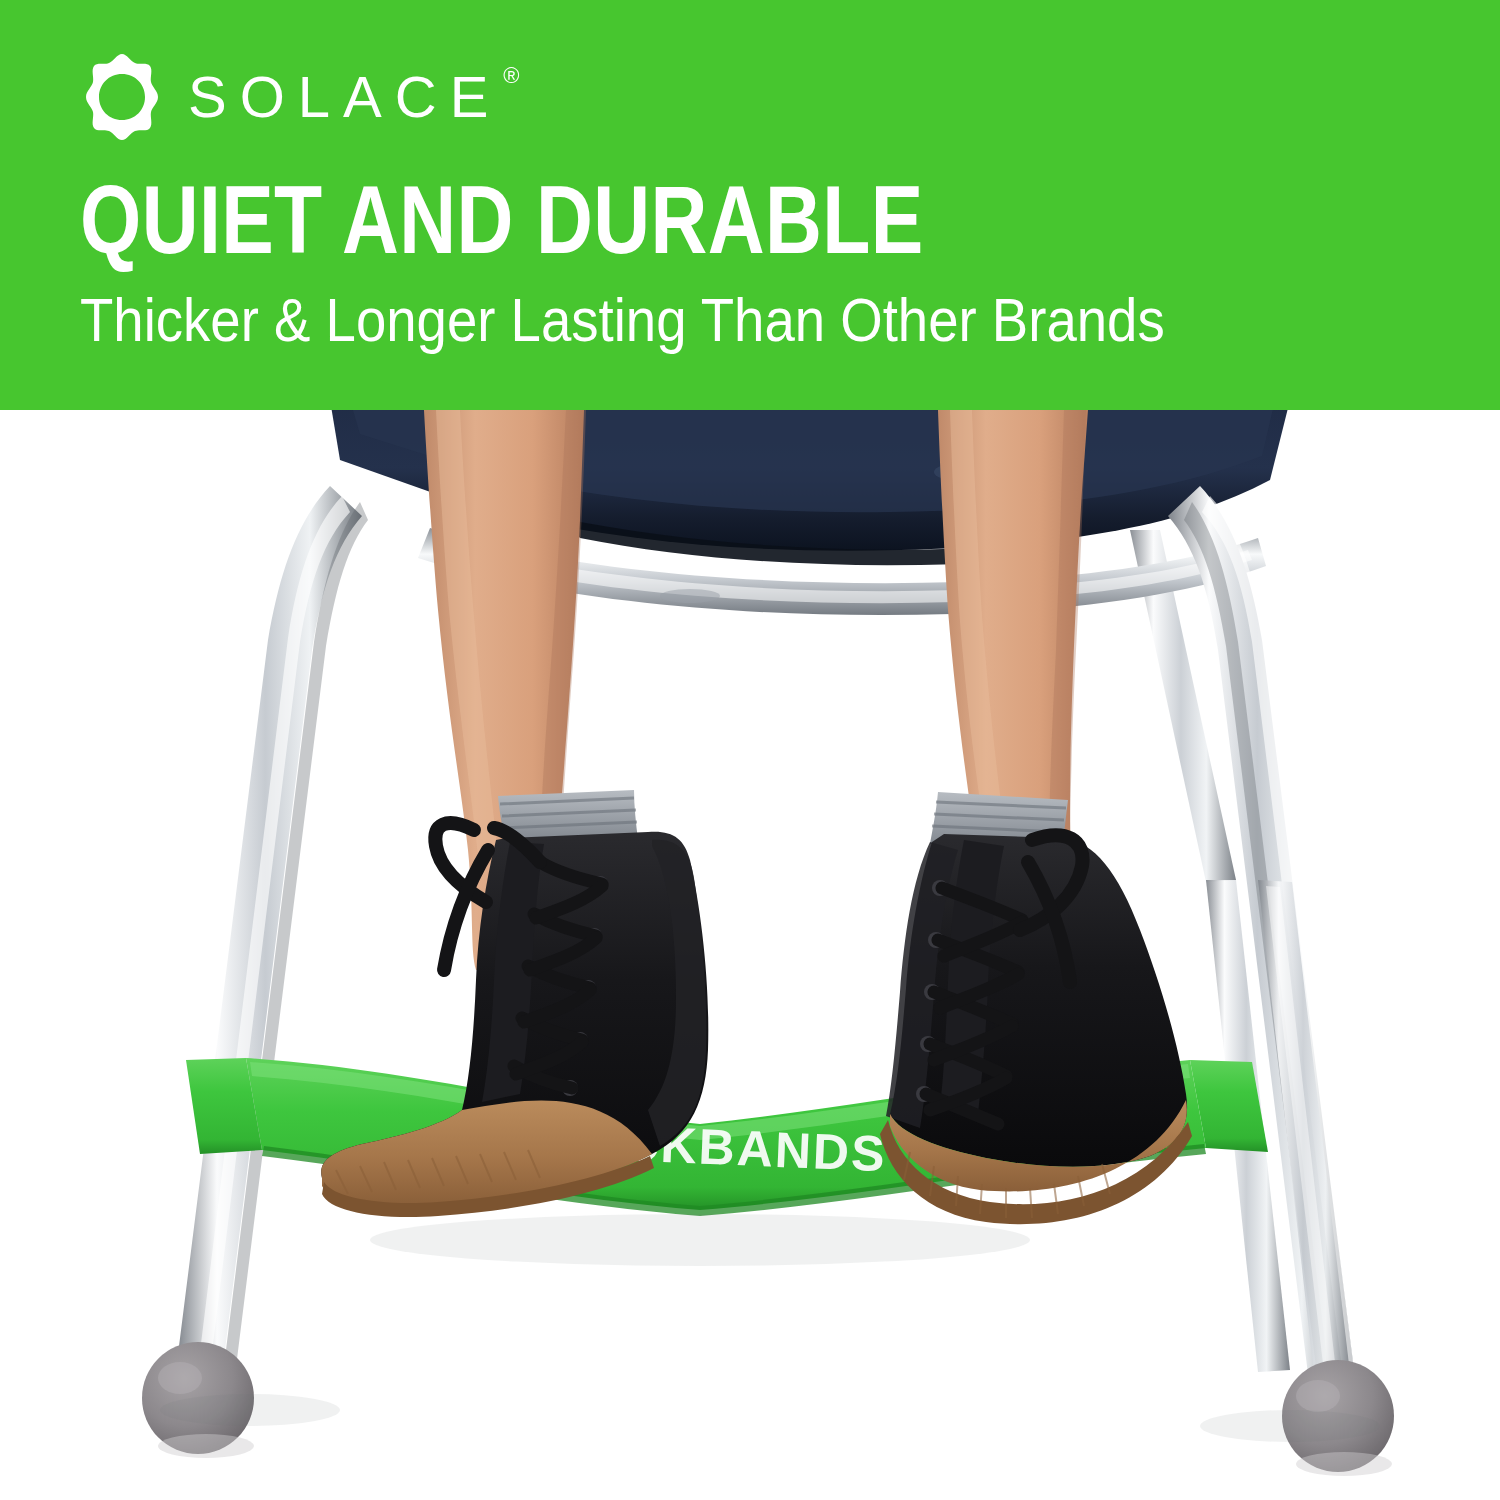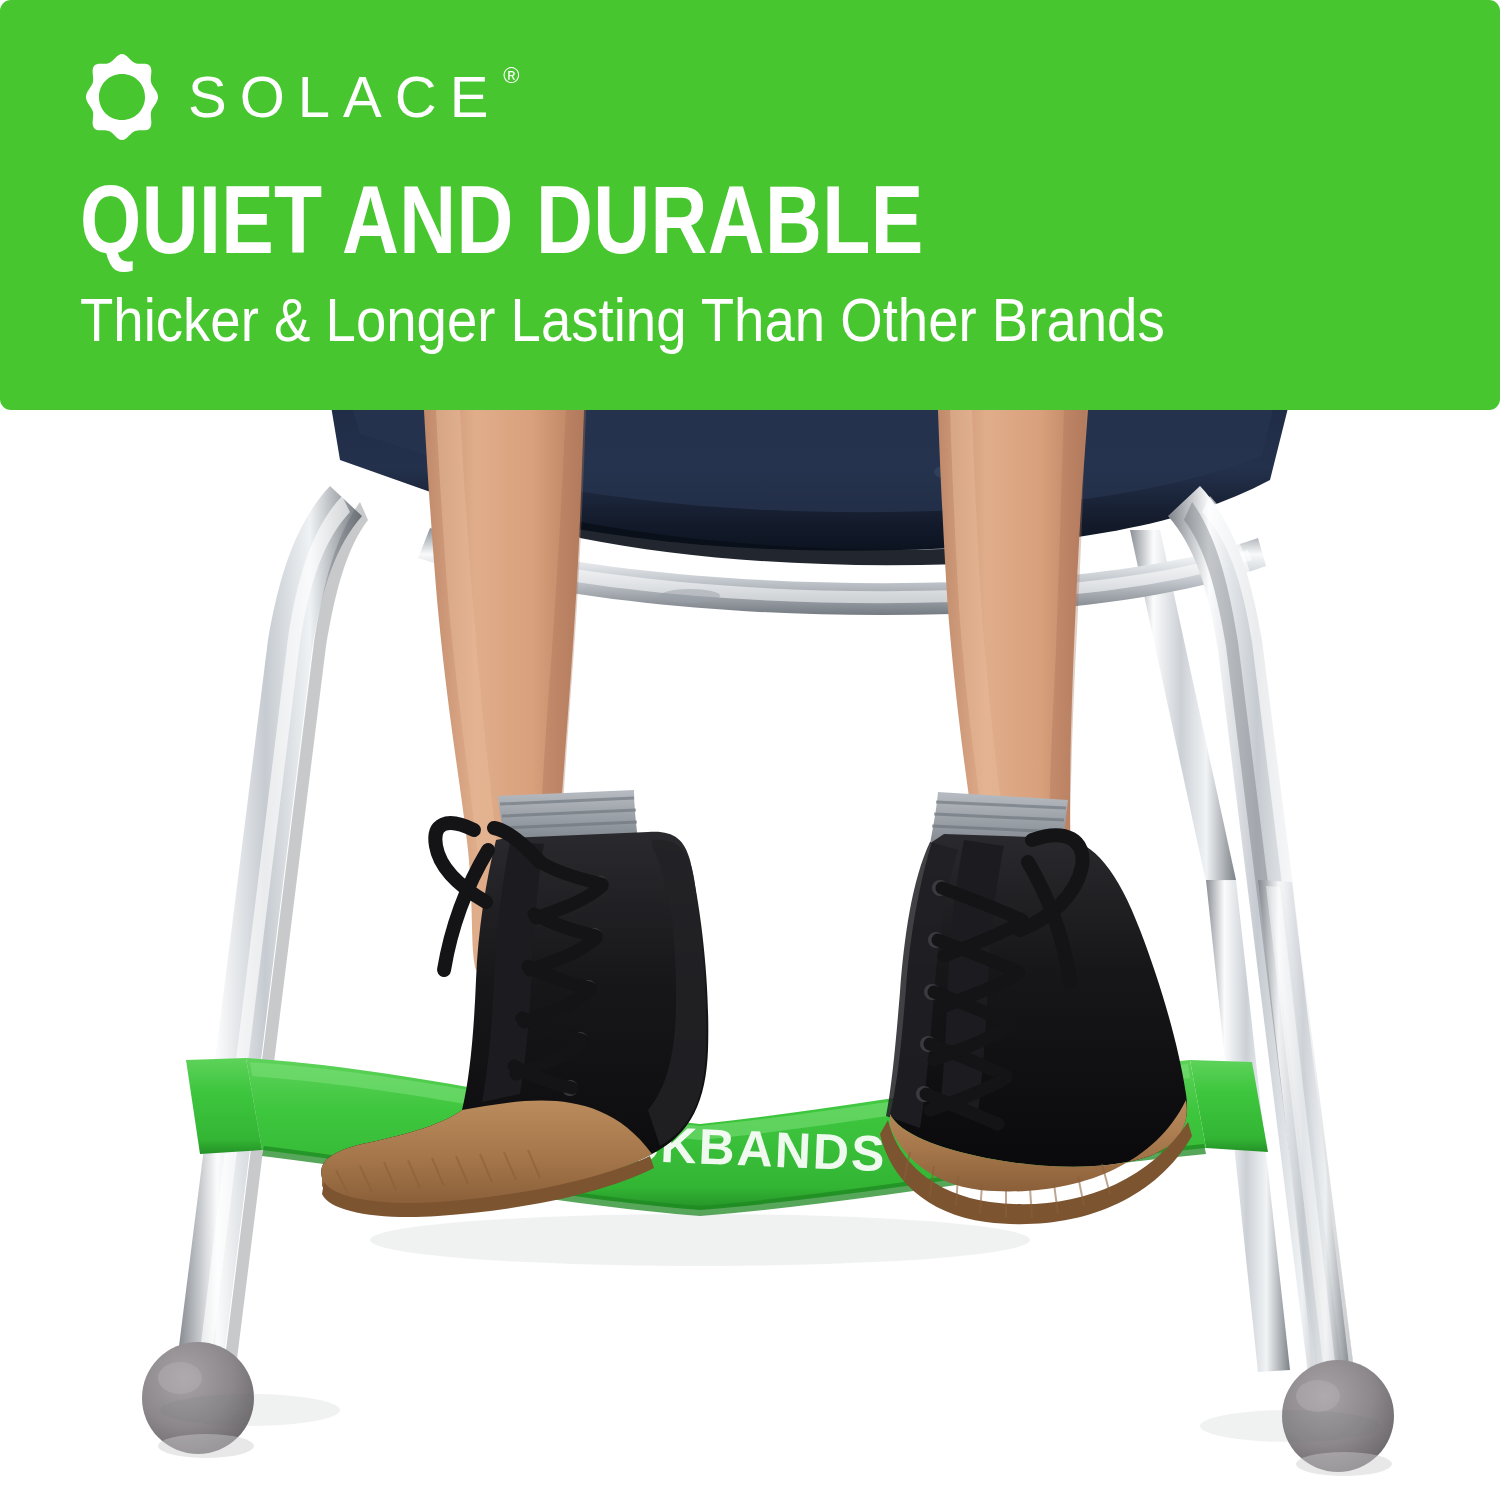--- a/index.html
+++ b/index.html
@@ -5,21 +5,20 @@
   * { margin:0; padding:0; box-sizing:border-box; }
   html,body { width:1500px; height:1500px; background:#ffffff; }
   body { font-family:"Liberation Sans", sans-serif; overflow:hidden; }
 
   #page { position:relative; width:1500px; height:1500px; background:#ffffff; overflow:hidden; }
 
   
   #banner {
     position:absolute; left:0; top:0; width:1500px; height:410px;
     background:#47C62F;
-    border-radius:11px;
   }
   #logo-row { position:absolute; left:80px; top:52px; display:flex; align-items:flex-start; }
 
   .logo-mark { width:84px; height:90px; position:relative; flex:0 0 auto; }
   .logo-mark svg { display:block; width:84px; height:90px; }
 
   .logo-word {
     color:#ffffff; font-family:"Liberation Sans", sans-serif;
     font-size:58px; font-weight:300; letter-spacing:13px;
     line-height:1; margin-left:24px; margin-top:16px;

